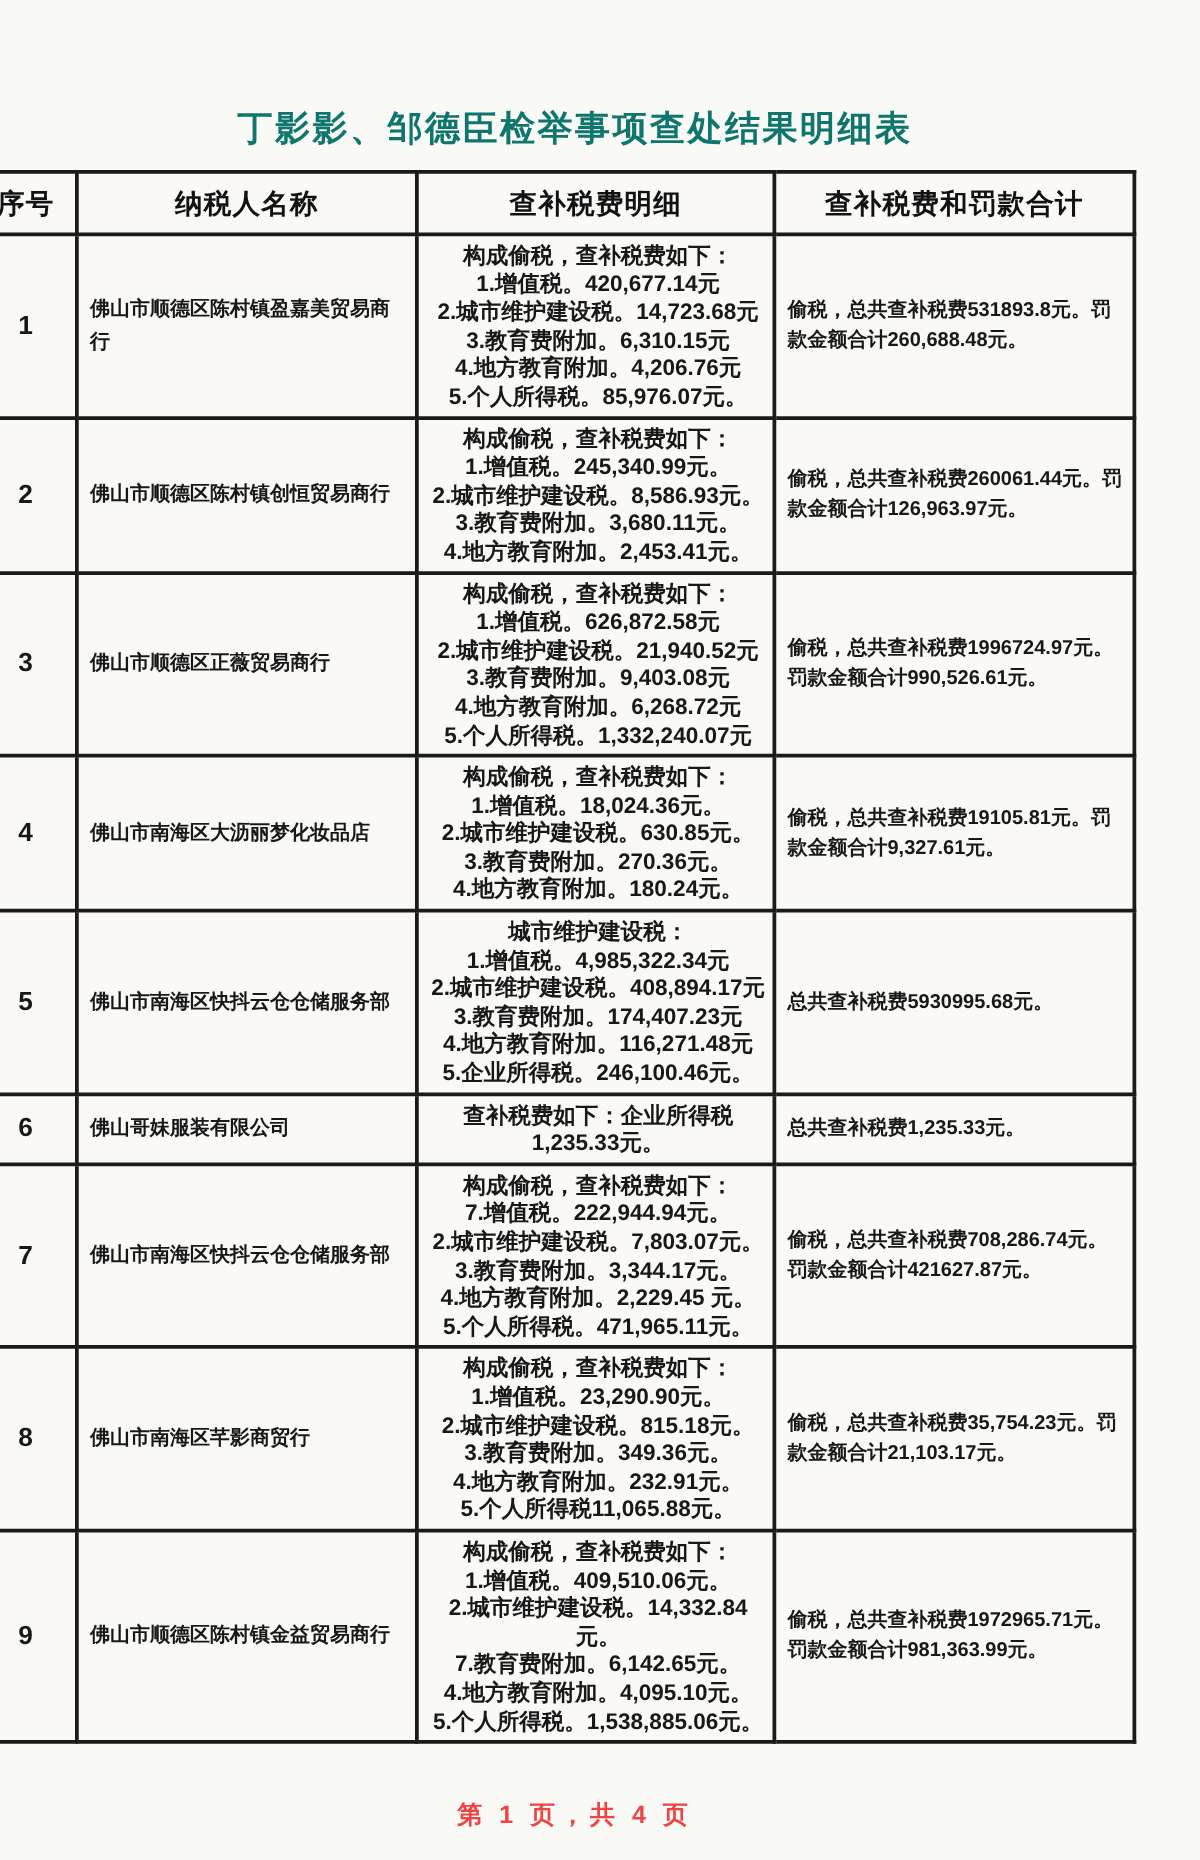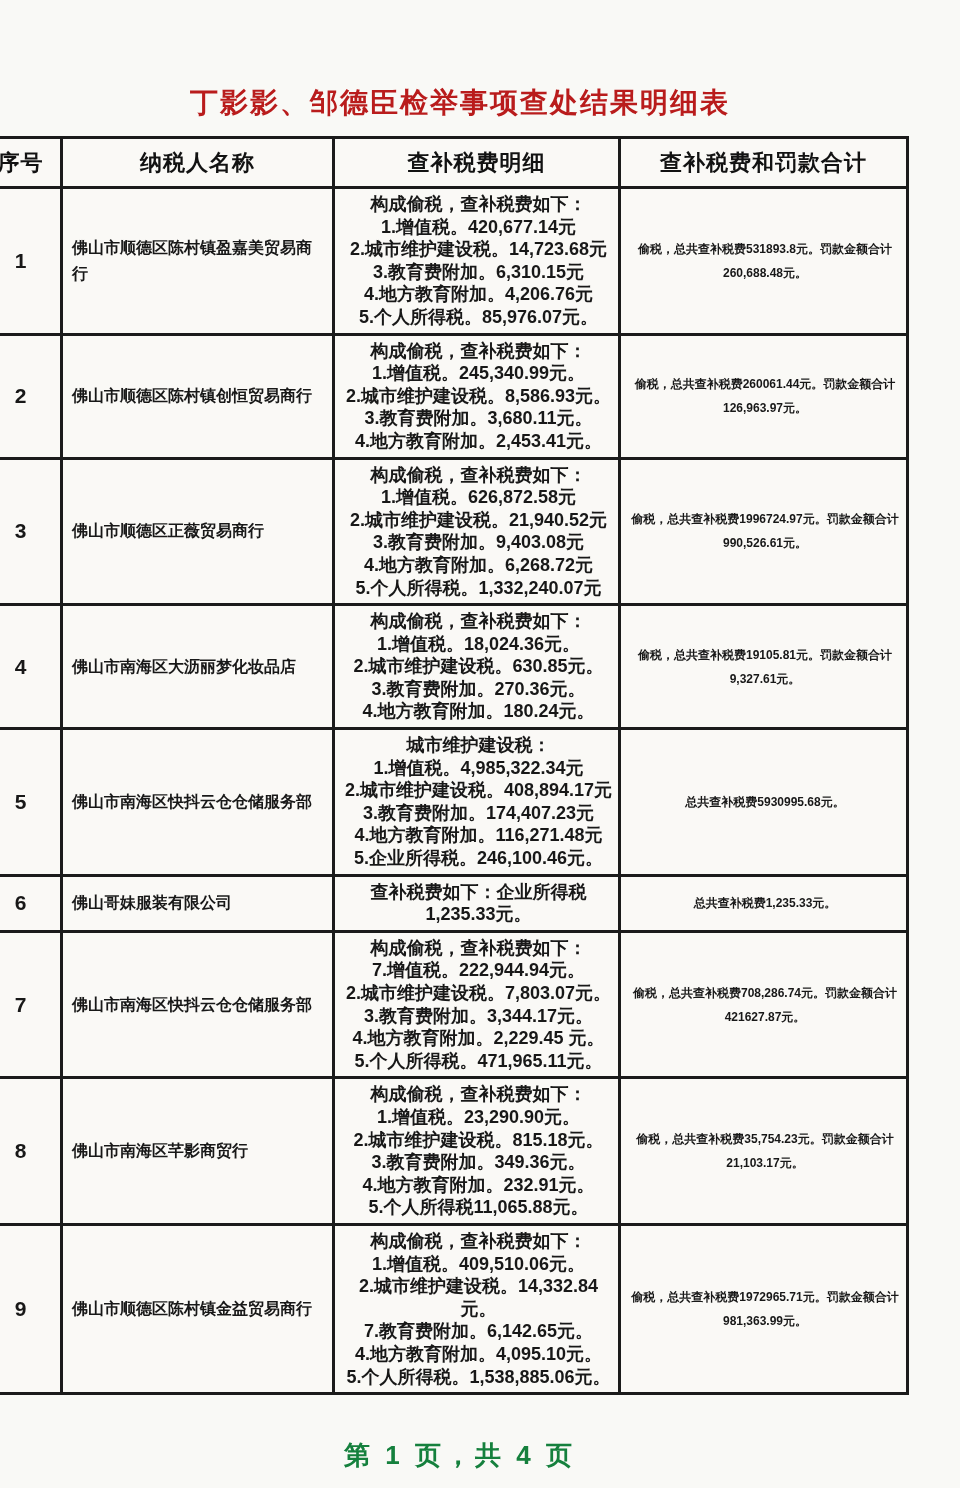--- a/index.html
+++ b/index.html
@@ -15,21 +15,21 @@
     color: #181818;
   }
   .title {
     position: absolute;
     top: 84px;
     left: 0;
     width: 920px;
     text-align: center;
     font-size: 28px;
     letter-spacing: 2px;
-    color: #b91c1c;
+    color: #0f766e;
   }
   table.results {
     position: absolute;
     left: -22px;
     top: 136px;
     width: 928px;
     border-collapse: collapse;
     table-layout: fixed;
   }
   table.results col.c-no     { width: 82px; }
@@ -58,34 +58,33 @@
     padding: 6px 6px 6px 9px;
   }
   td.cell-detail {
     font-size: 18px;
     line-height: 22.6px;
     padding: 4px 4px 4px 8px;
     vertical-align: top;
   }
   td.cell-detail .detail-line { min-height: 22px; text-align: center; }
   td.cell-total {
-    font-size: 12px;
+    font-size: 16px;
     line-height: 24px;
     padding: 6px 6px 6px 9px;
-    text-align: center;
   }
   .footer {
     position: absolute;
     top: 1438px;
     left: 0;
     width: 920px;
     text-align: center;
-    font-size: 26px;
+    font-size: 20px;
     letter-spacing: 4px;
-    color: #15803d;
+    color: #ef4444;
   }
 </style>
 </head>
 <body>
 
 <div class="page">
   <div class="title">丁影影、邹德臣检举事项查处结果明细表</div>
 
   <table class="results">
     <colgroup>

